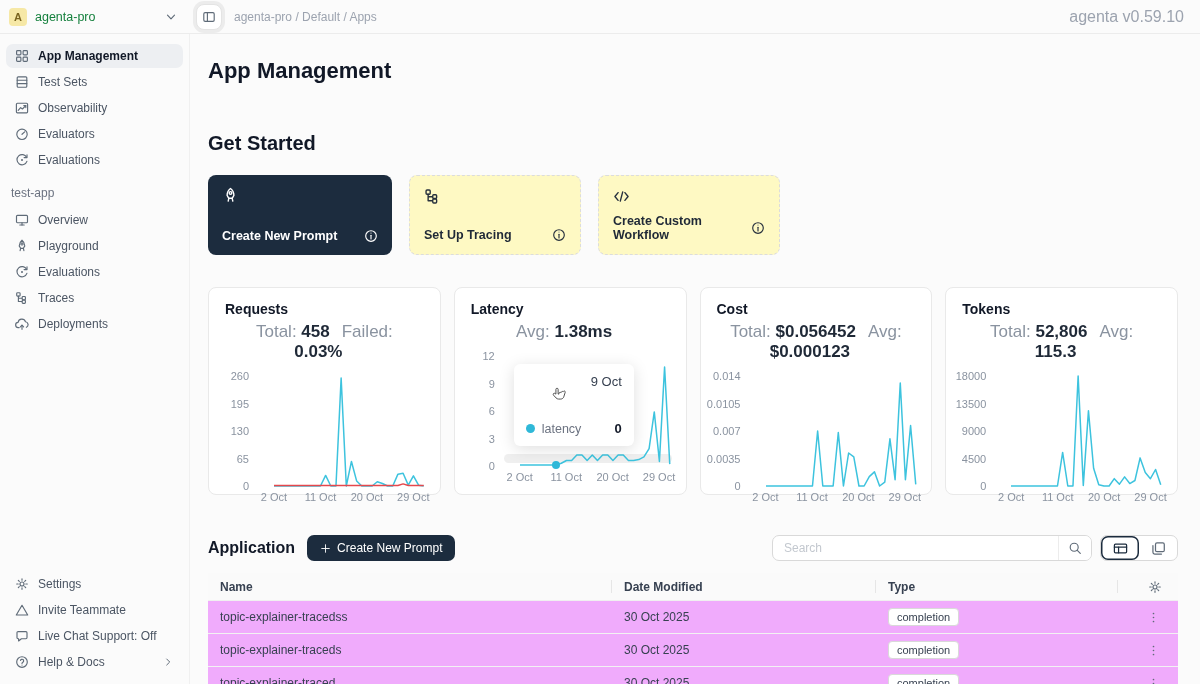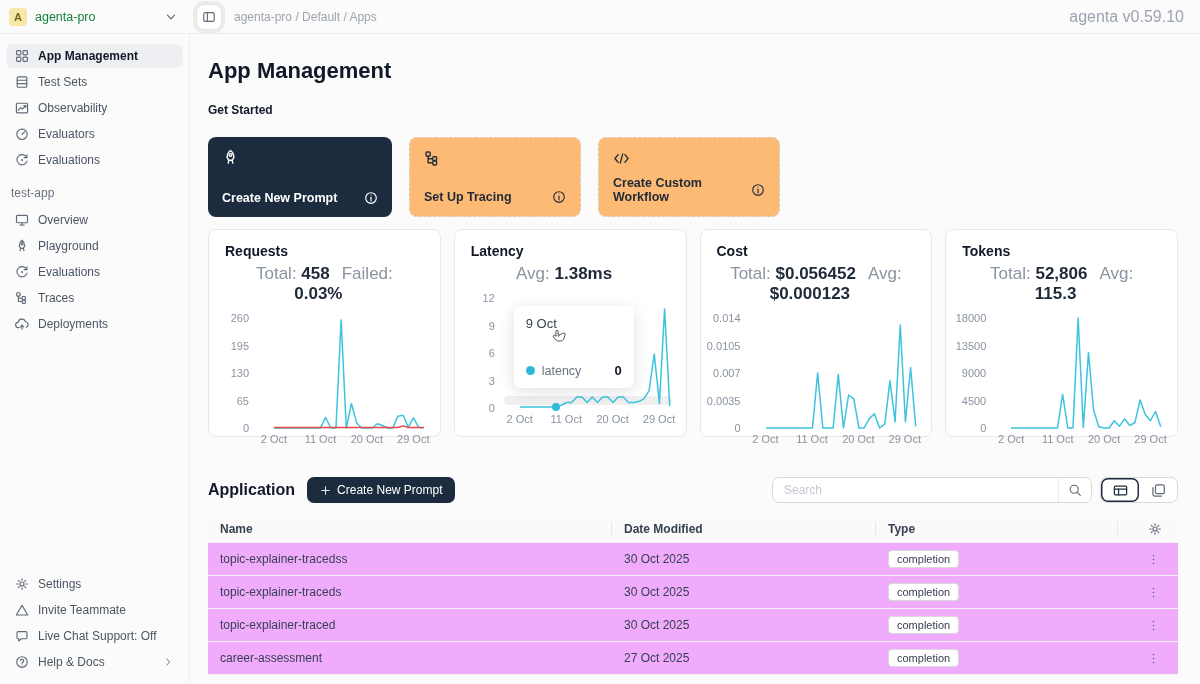--- a/index.html
+++ b/index.html
@@ -27,39 +27,39 @@
              border-right:1px solid #f0f0f0; padding:10px 6px 8px 6px; display:flex; flex-direction:column; z-index:10; }
   .side-item { display:flex; align-items:center; gap:9px; padding:5px 9px; border-radius:7px; color:#4b5563;
                font-size:12px; margin-bottom:2px; cursor:pointer; }
   .side-item.active { background:#edeff2; color:#111827; font-weight:700; }
   .side-item .chev-r { margin-left:auto; }
   .side-section { font-size:12px; color:#6b7280; padding:12px 5px 8px; }
   .side-bottom { margin-top:auto; }
   
   .main { position:absolute; top:34px; left:190px; right:0; bottom:0; padding:18px 22px 0 18px; overflow:hidden; }
   .page-title { font-size:22px; font-weight:700; color:#111827; margin:6px 0 0; }
-  .gs-title { font-size:12px; font-weight:700; color:#111827; margin:19px 0 0; }
+  .gs-title { font-size:20px; font-weight:700; color:#111827; margin:48px 0 0; }
   .gs-row { display:flex; gap:17px; margin-top:20px; }
   .gs-card { height:80px; border-radius:8px; padding:12px 14px; display:flex; flex-direction:column;
              justify-content:space-between; cursor:pointer; }
   .gs-card.dark { width:184px; background:#1c2c3e; color:#fff; }
   .gs-card.dark svg.ic { stroke:#fff; }
-  .gs-card.light { background:#fdba74; border:1px dashed #dcdcdc; color:#1f2937; }
+  .gs-card.light { background:#fef9c3; border:1px dashed #dcdcdc; color:#1f2937; }
   .gs-card.light svg.ic { stroke:#27313d; }
   .gs-bottom { display:flex; justify-content:space-between; align-items:center; font-size:12.5px; font-weight:600; }
   
-  .stats-row { display:flex; gap:13px; margin-top:12px; }
+  .stats-row { display:flex; gap:13px; margin-top:32px; }
   .stat-card { flex:1; background:#fff; border:1px solid #e9e9e9; border-radius:8px; padding:13px 16px 10px; height:208px; }
   .stat-title { font-size:14px; font-weight:700; color:#111827; }
   .stat-sub { font-size:17px; color:#8a93a0; margin-top:5px;text-align:center; }
   .stat-sub b { color:#1f2937; font-weight:700; margin-right:12px; }
   .chart { display:grid; grid-template-columns:40px 1fr; grid-template-rows:110px 18px; column-gap:9px; margin-top:14px; }
   .yticks { position:relative; font-size:11px; color:#8a93a0; }
   .yticks span { position:absolute; right:16px; transform:translateY(50%);text-align:center; }
-  .plotwrap { position:relative; }
+  .plotwrap { position:relative;text-align:right; }
   svg.plot { position:absolute; inset:0; width:100%; height:100%; overflow:visible; }
   .xticks { grid-column:2; position:relative; font-size:11px; color:#8a93a0; }
   .xticks span { position:absolute; top:5px; transform:translateX(-50%); white-space:nowrap; }
   .band { position:absolute; left:-16px; right:-2px; bottom:3px; height:9px; background:#ebebeb; border-radius:5px; opacity:.8; }
   .marker-dot { position:absolute; width:8px; height:8px; border-radius:50%; background:#2fb8d8; transform:translate(-50%,50%); }
   .chart-tooltip { position:absolute; left:-6px; top:8px; width:120px; height:82px; background:#fff; border-radius:6px;
                    box-shadow:0 3px 16px rgba(0,0,0,.13); z-index:5; padding:10px 12px; display:flex; flex-direction:column;
                    justify-content:space-between; }
   .tt-date { color:#374151; font-size:13px; }
   .tt-row { display:flex; align-items:center; gap:7px; }

